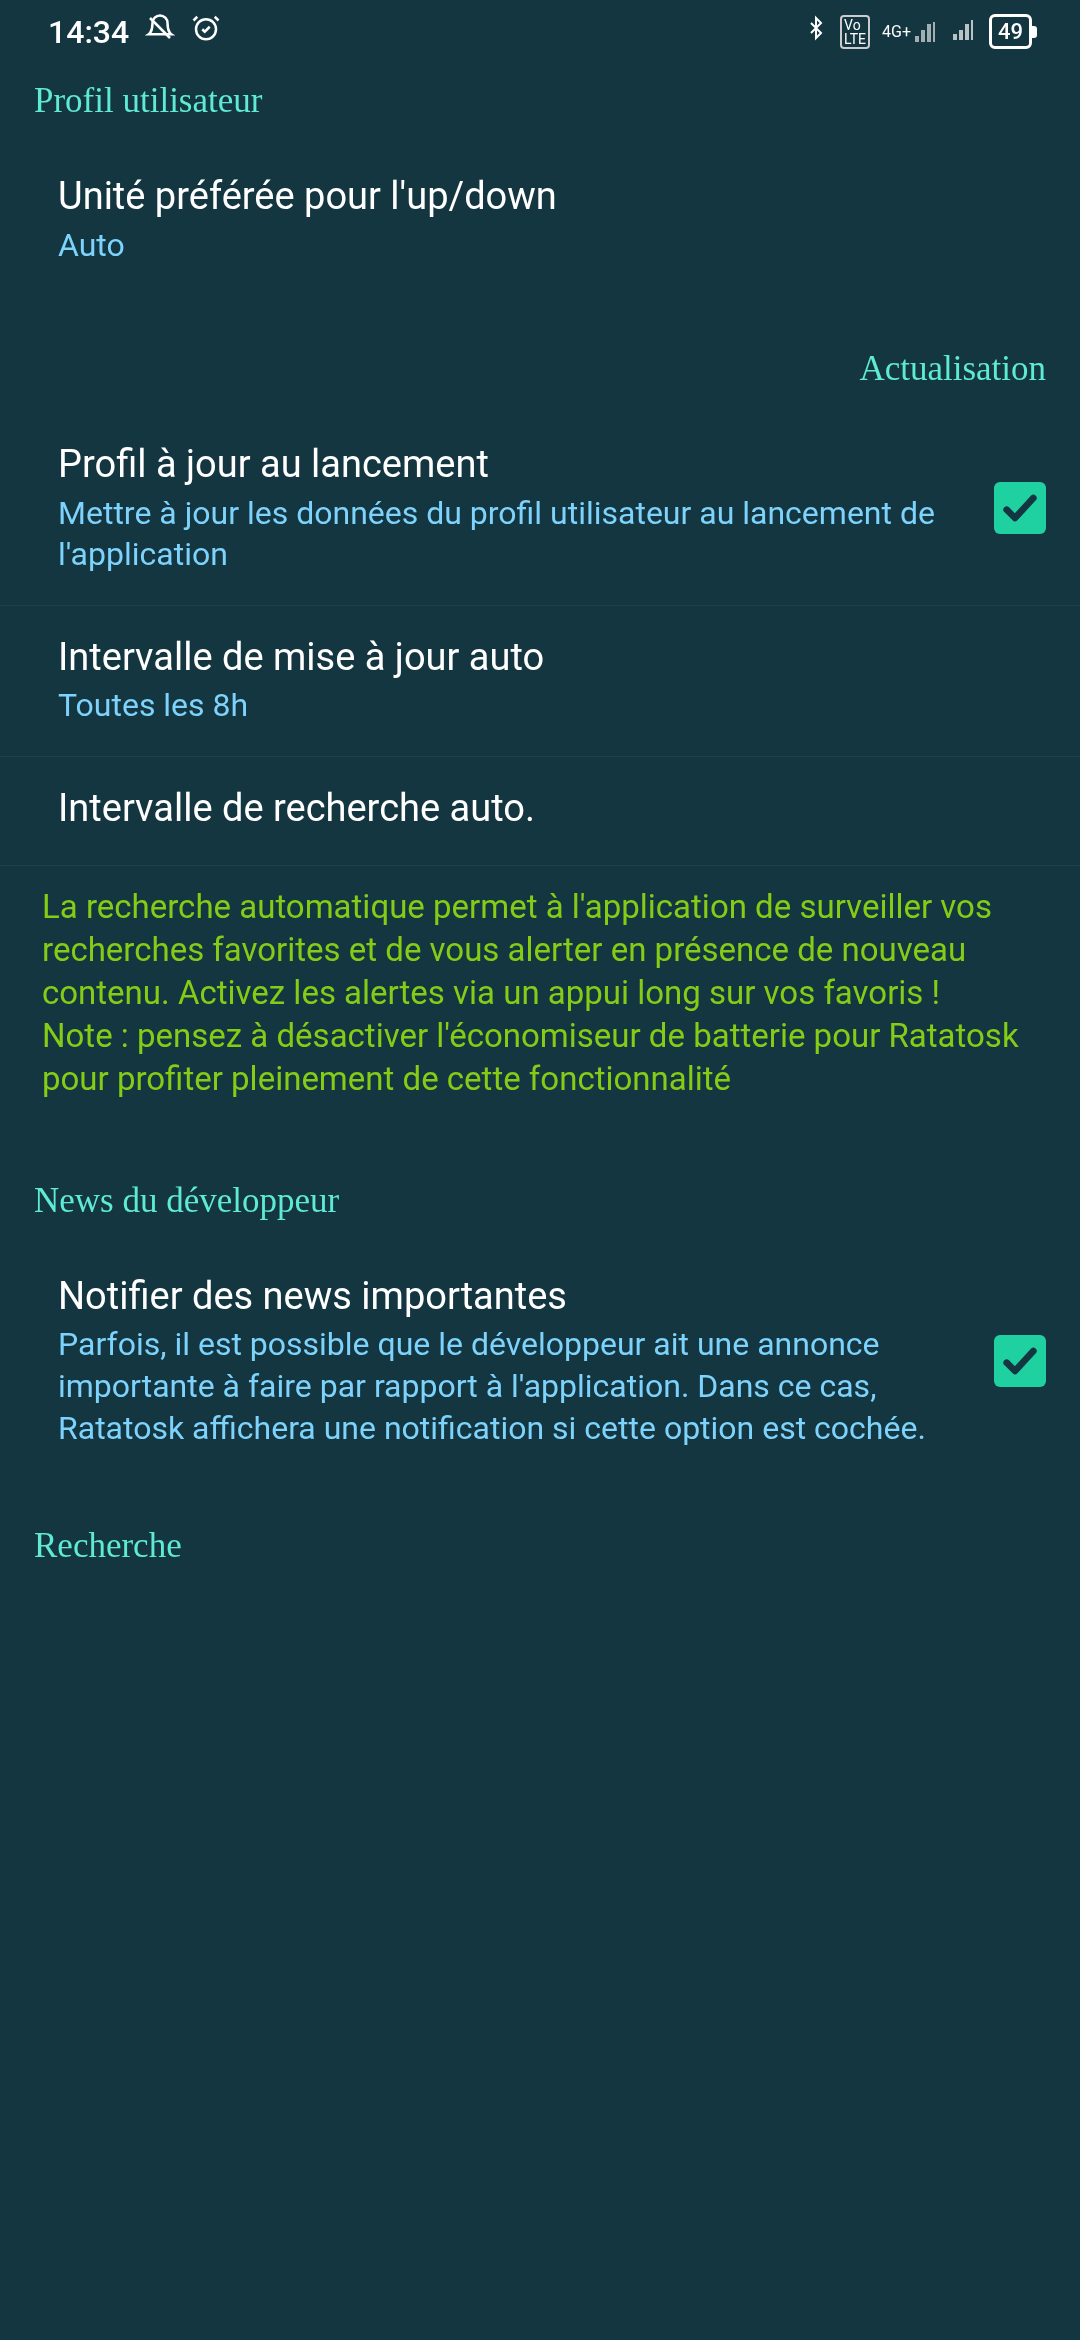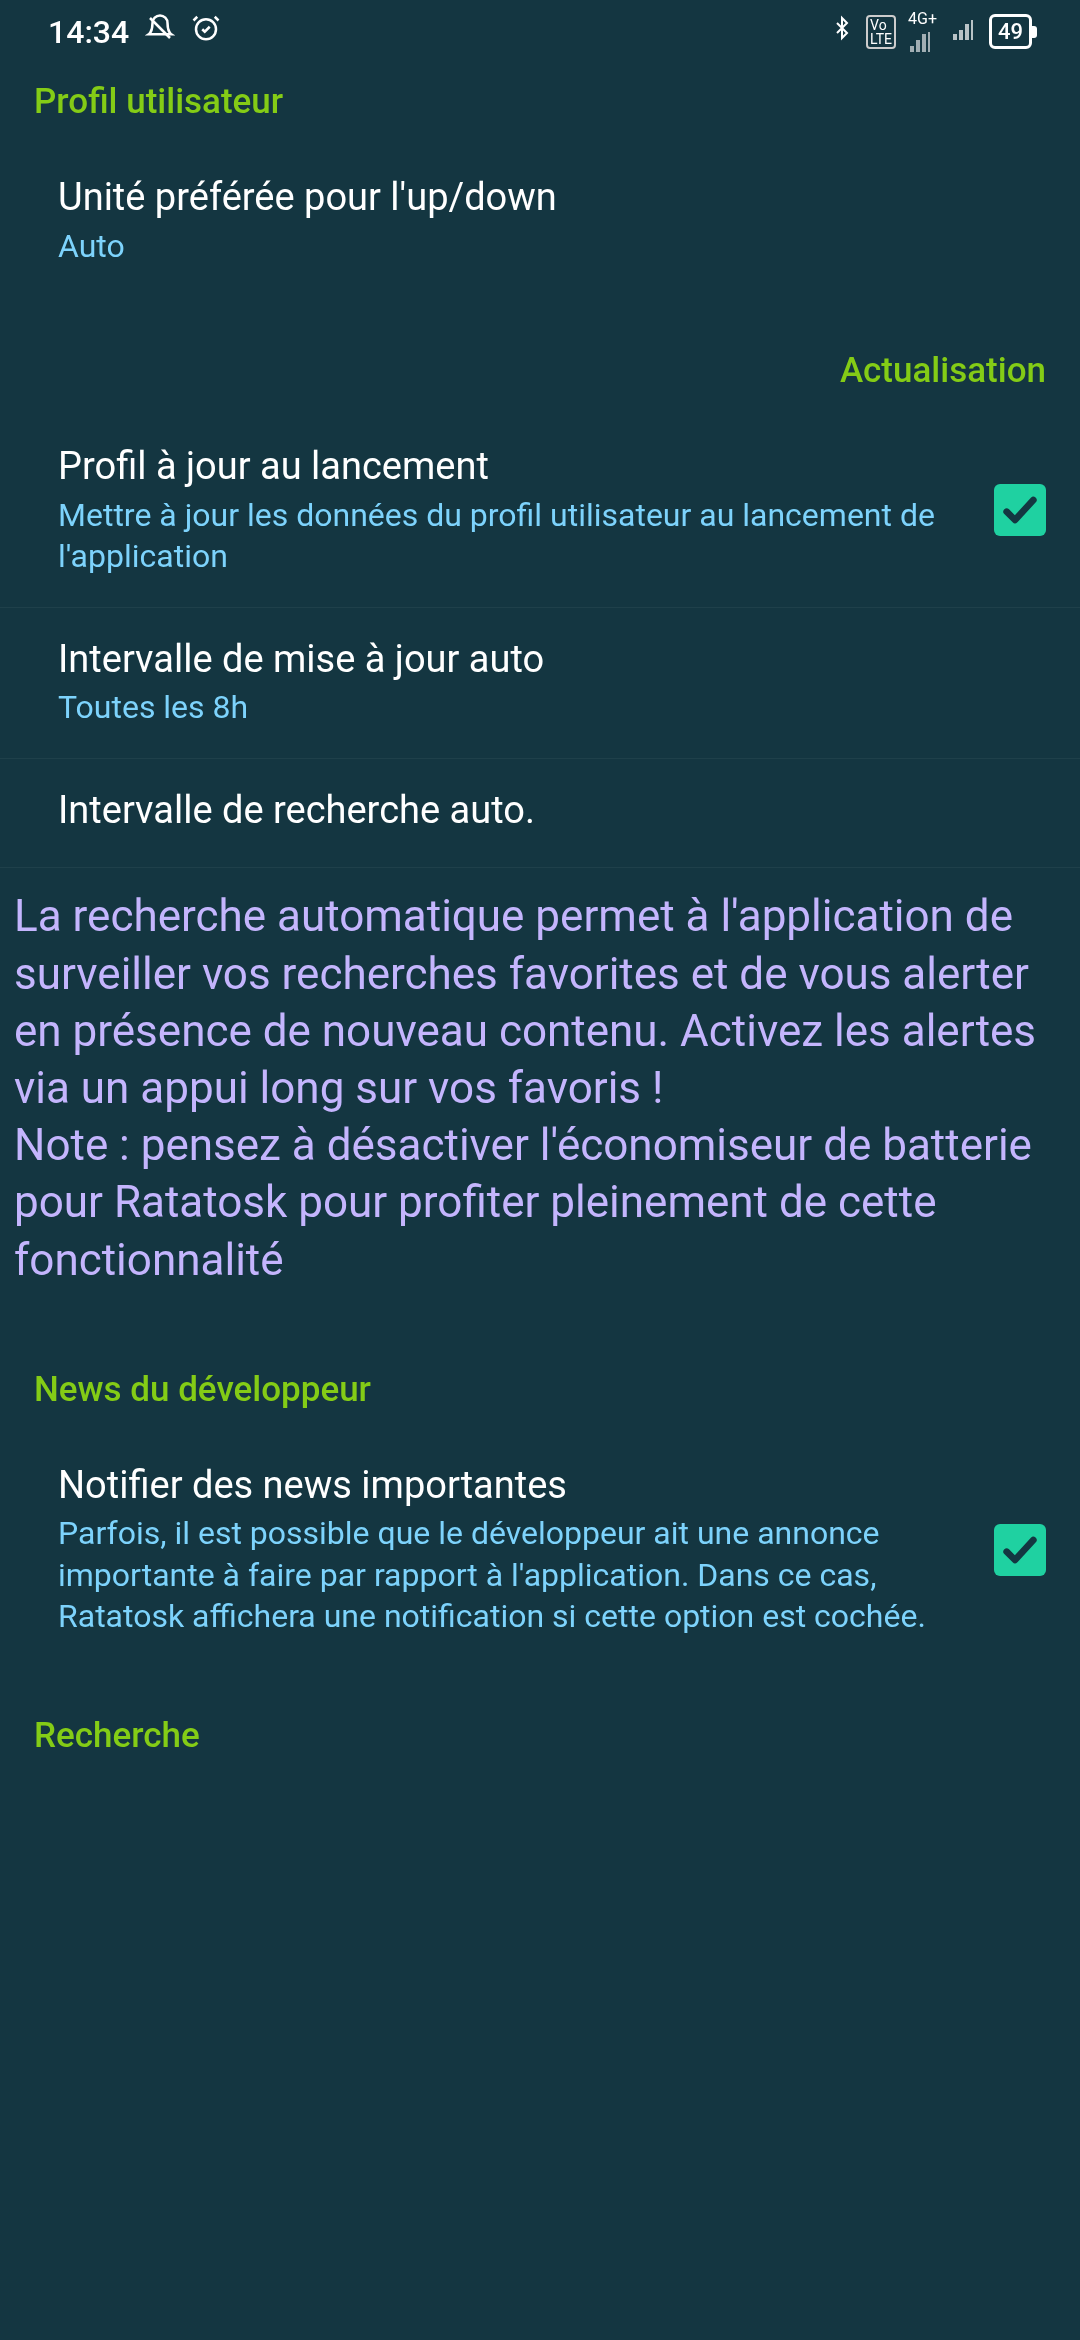--- a/index.html
+++ b/index.html
@@ -52,24 +52,25 @@
     transform: translateY(-50%);
     width: 5px;
     height: 12px;
     background: #fff;
     border-radius: 0 3px 3px 0;
   }
   .content {
     padding-top: 0;
   }
   .section-header {
-    color: #84cc16;
+    color: #5eead4;
     font-size: 35px;
     font-weight: 500;
     padding: 26px 34px 24px;
+    font-family: Liberation Serif, serif;
   }
   .pref-row {
     padding: 28px 34px;
     display: flex;
     align-items: center;
     border-bottom: 1px solid transparent;
   }
   .pref-text {
     flex: 1;
     min-width: 0;
@@ -97,23 +98,23 @@
     align-items: center;
     justify-content: center;
     flex-shrink: 0;
     margin-left: 24px;
   }
   .checkbox svg {
     width: 40px;
     height: 40px;
   }
   .info-block {
-    padding: 20px 14px 40px;
-    color: #c4b5fd;
-    font-size: 44px;
+    padding: 20px 42px 40px;
+    color: #84cc16;
+    font-size: 33px;
     line-height: 1.3;
     border-top: 1px solid rgba(255,255,255,0.05);
   }
   .divider-line {
     height: 1px;
     background: rgba(255,255,255,0.05);
     width: 100%;
   }
 </style>
 </head>
@@ -136,21 +137,21 @@
       </svg>
     </span>
   </div>
   <div class="status-right">
     <span>
       <svg width="24" height="30" viewBox="0 0 24 24" fill="none" stroke="#fff" stroke-width="2">
         <path d="M7 7l10 10-5 5V2l5 5L7 17"></path>
       </svg>
     </span>
     <span style="border:2px solid #ccc;border-radius:4px;font-size:14px;padding:1px 2px;line-height:1;">Vo<br>LTE</span>
-    <span style="font-size:18px;display:flex;align-items:flex-start;gap:2px;flex-direction:column;">
+    <span style="font-size:18px;display:flex;align-items:center;gap:2px;">
       <span style="font-size:16px;">4G+</span>
       <svg width="24" height="24" viewBox="0 0 24 24" fill="#fff">
           <path d="M2 22h4v-6H2v6zm6 0h4V10H8v12zm6 0h4V4h-4v18zm6 0h2V2h-2v20z" opacity="0.6"></path>
         </svg>
     </span>
     <span>
       <svg width="28" height="24" viewBox="0 0 24 24" fill="#fff">
           <path d="M2 22h4v-6H2v6zm6 0h4V12H8v10zm6 0h4V6h-4v16zm6 0h2V2h-2v20z" opacity="0.7"></path>
         </svg>
     </span>

